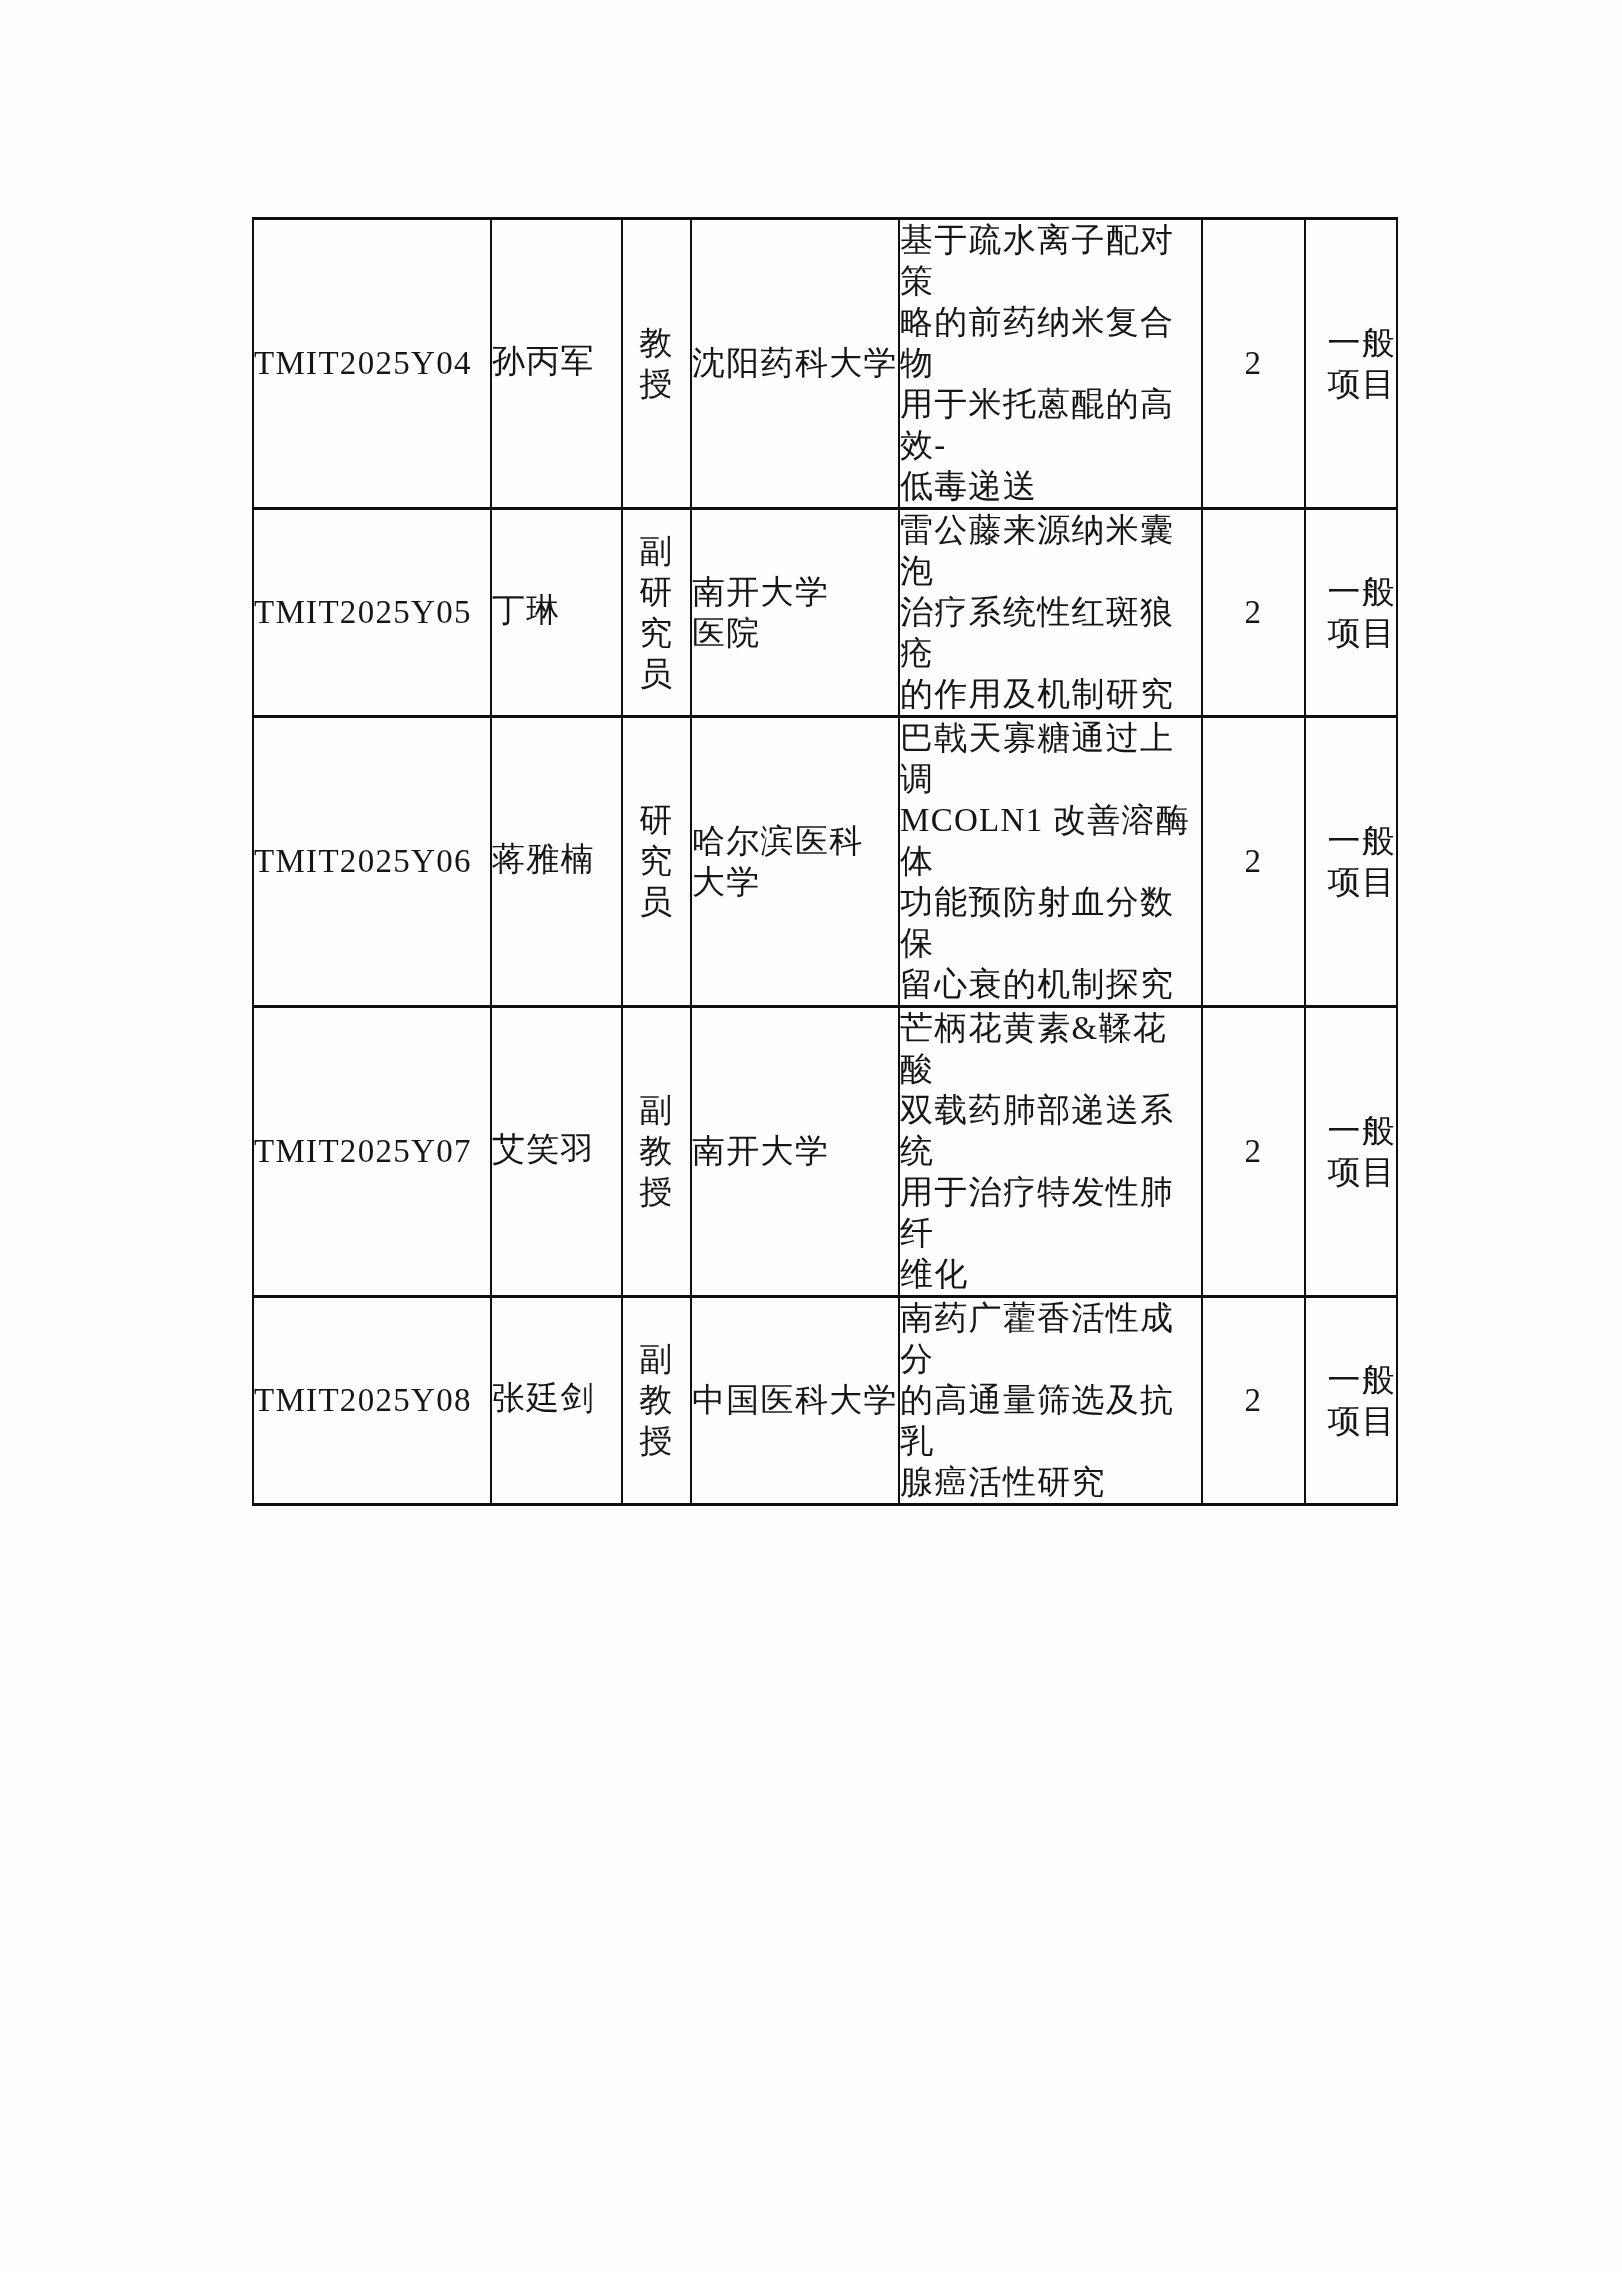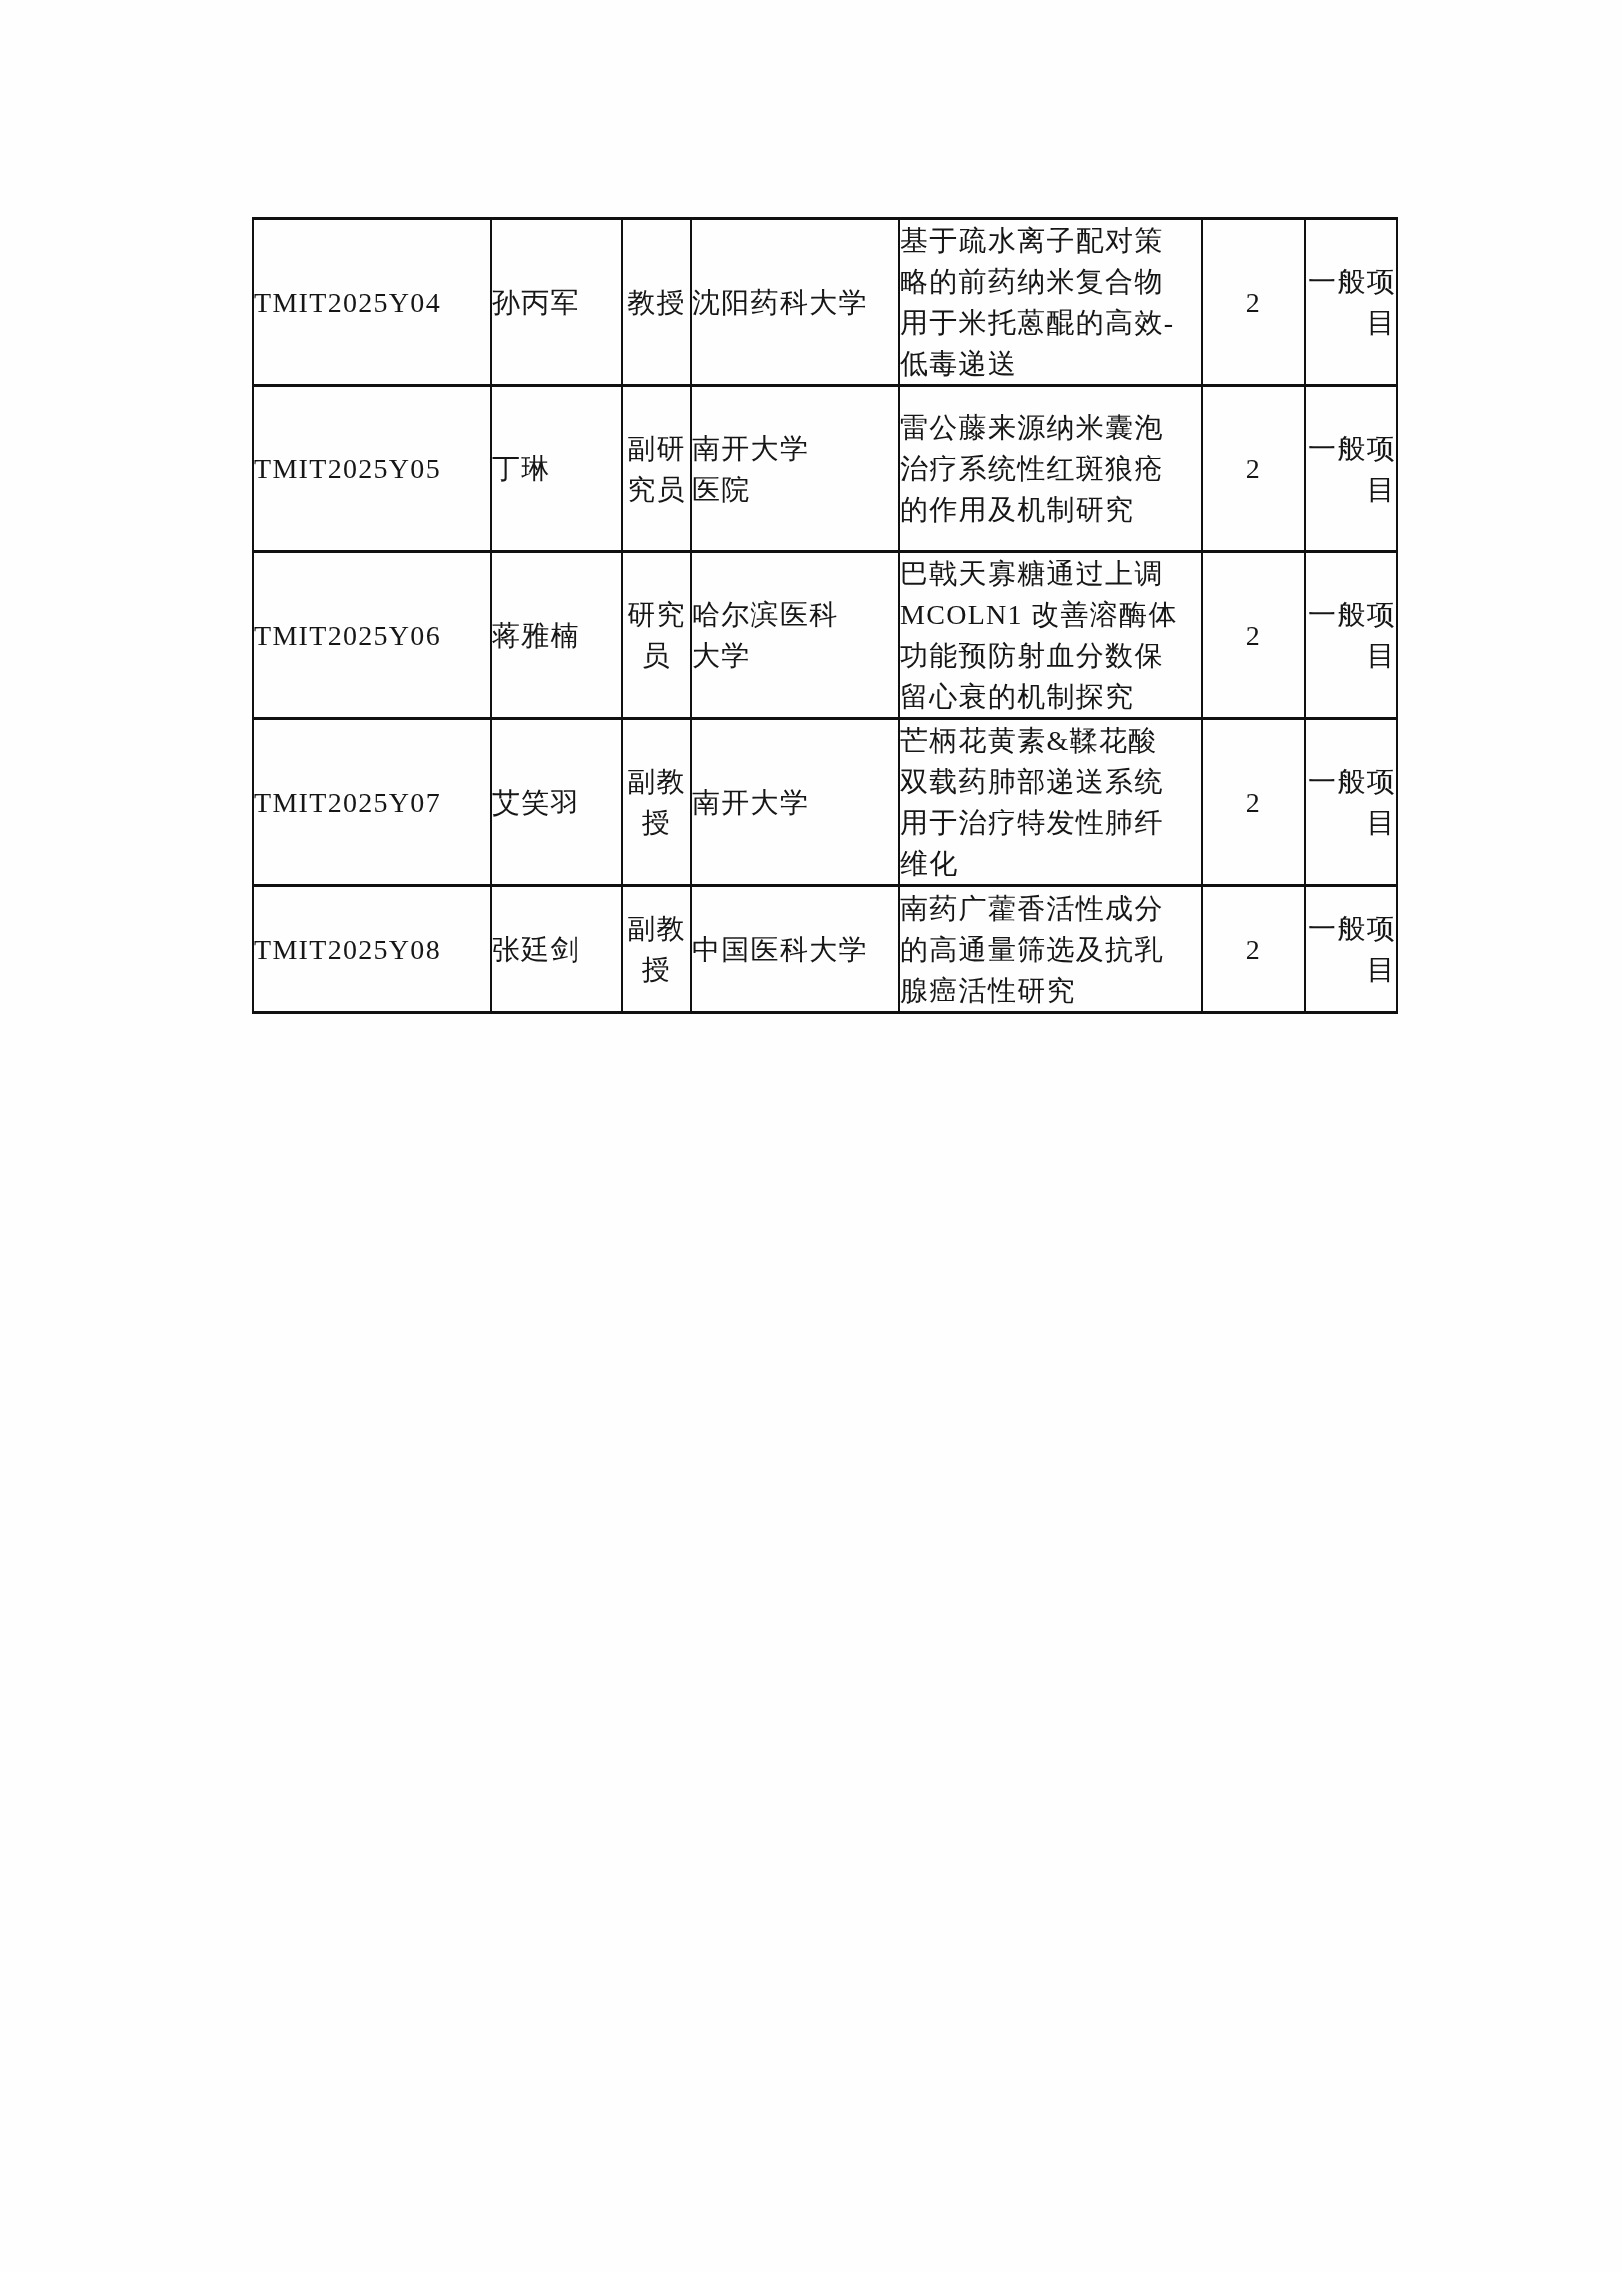--- a/index.html
+++ b/index.html
@@ -27,21 +27,21 @@
     top: 217px;
     width: 1145px;
     border-collapse: collapse;
     table-layout: fixed;
   }
   table.projects td {
     border: 2.6px solid #101010;
     border-top-width: 3.9px;
     border-bottom-width: 3.9px;
     vertical-align: middle;
-    font-size: 28px;
+    font-size: 33px;
     line-height: 41px;
     letter-spacing: 1.3px;
     white-space: pre-line;
     word-break: break-all;
     overflow: hidden;
     padding: 0;
     color: #161616;
   }
   tr.r0 { height: 167px; }
   tr.r1 { height: 166px; }
@@ -51,20 +51,21 @@
 
   td.c-id {
     padding-left: 16.7px;
     letter-spacing: 0.3px;
     word-break: keep-all;
     white-space: nowrap;
     margin-top: 20px;
   }
   td.c-name {
     padding-left: 14px;
+    font-family: Liberation Mono, monospace;
   }
   td.c-pos {
     text-align: center;
     padding: 0 16.7px;   
     margin-left: 40px;
   }
   td.c-inst {
     padding-left: 7.7px;
     padding-right: 2.6px;
   }

